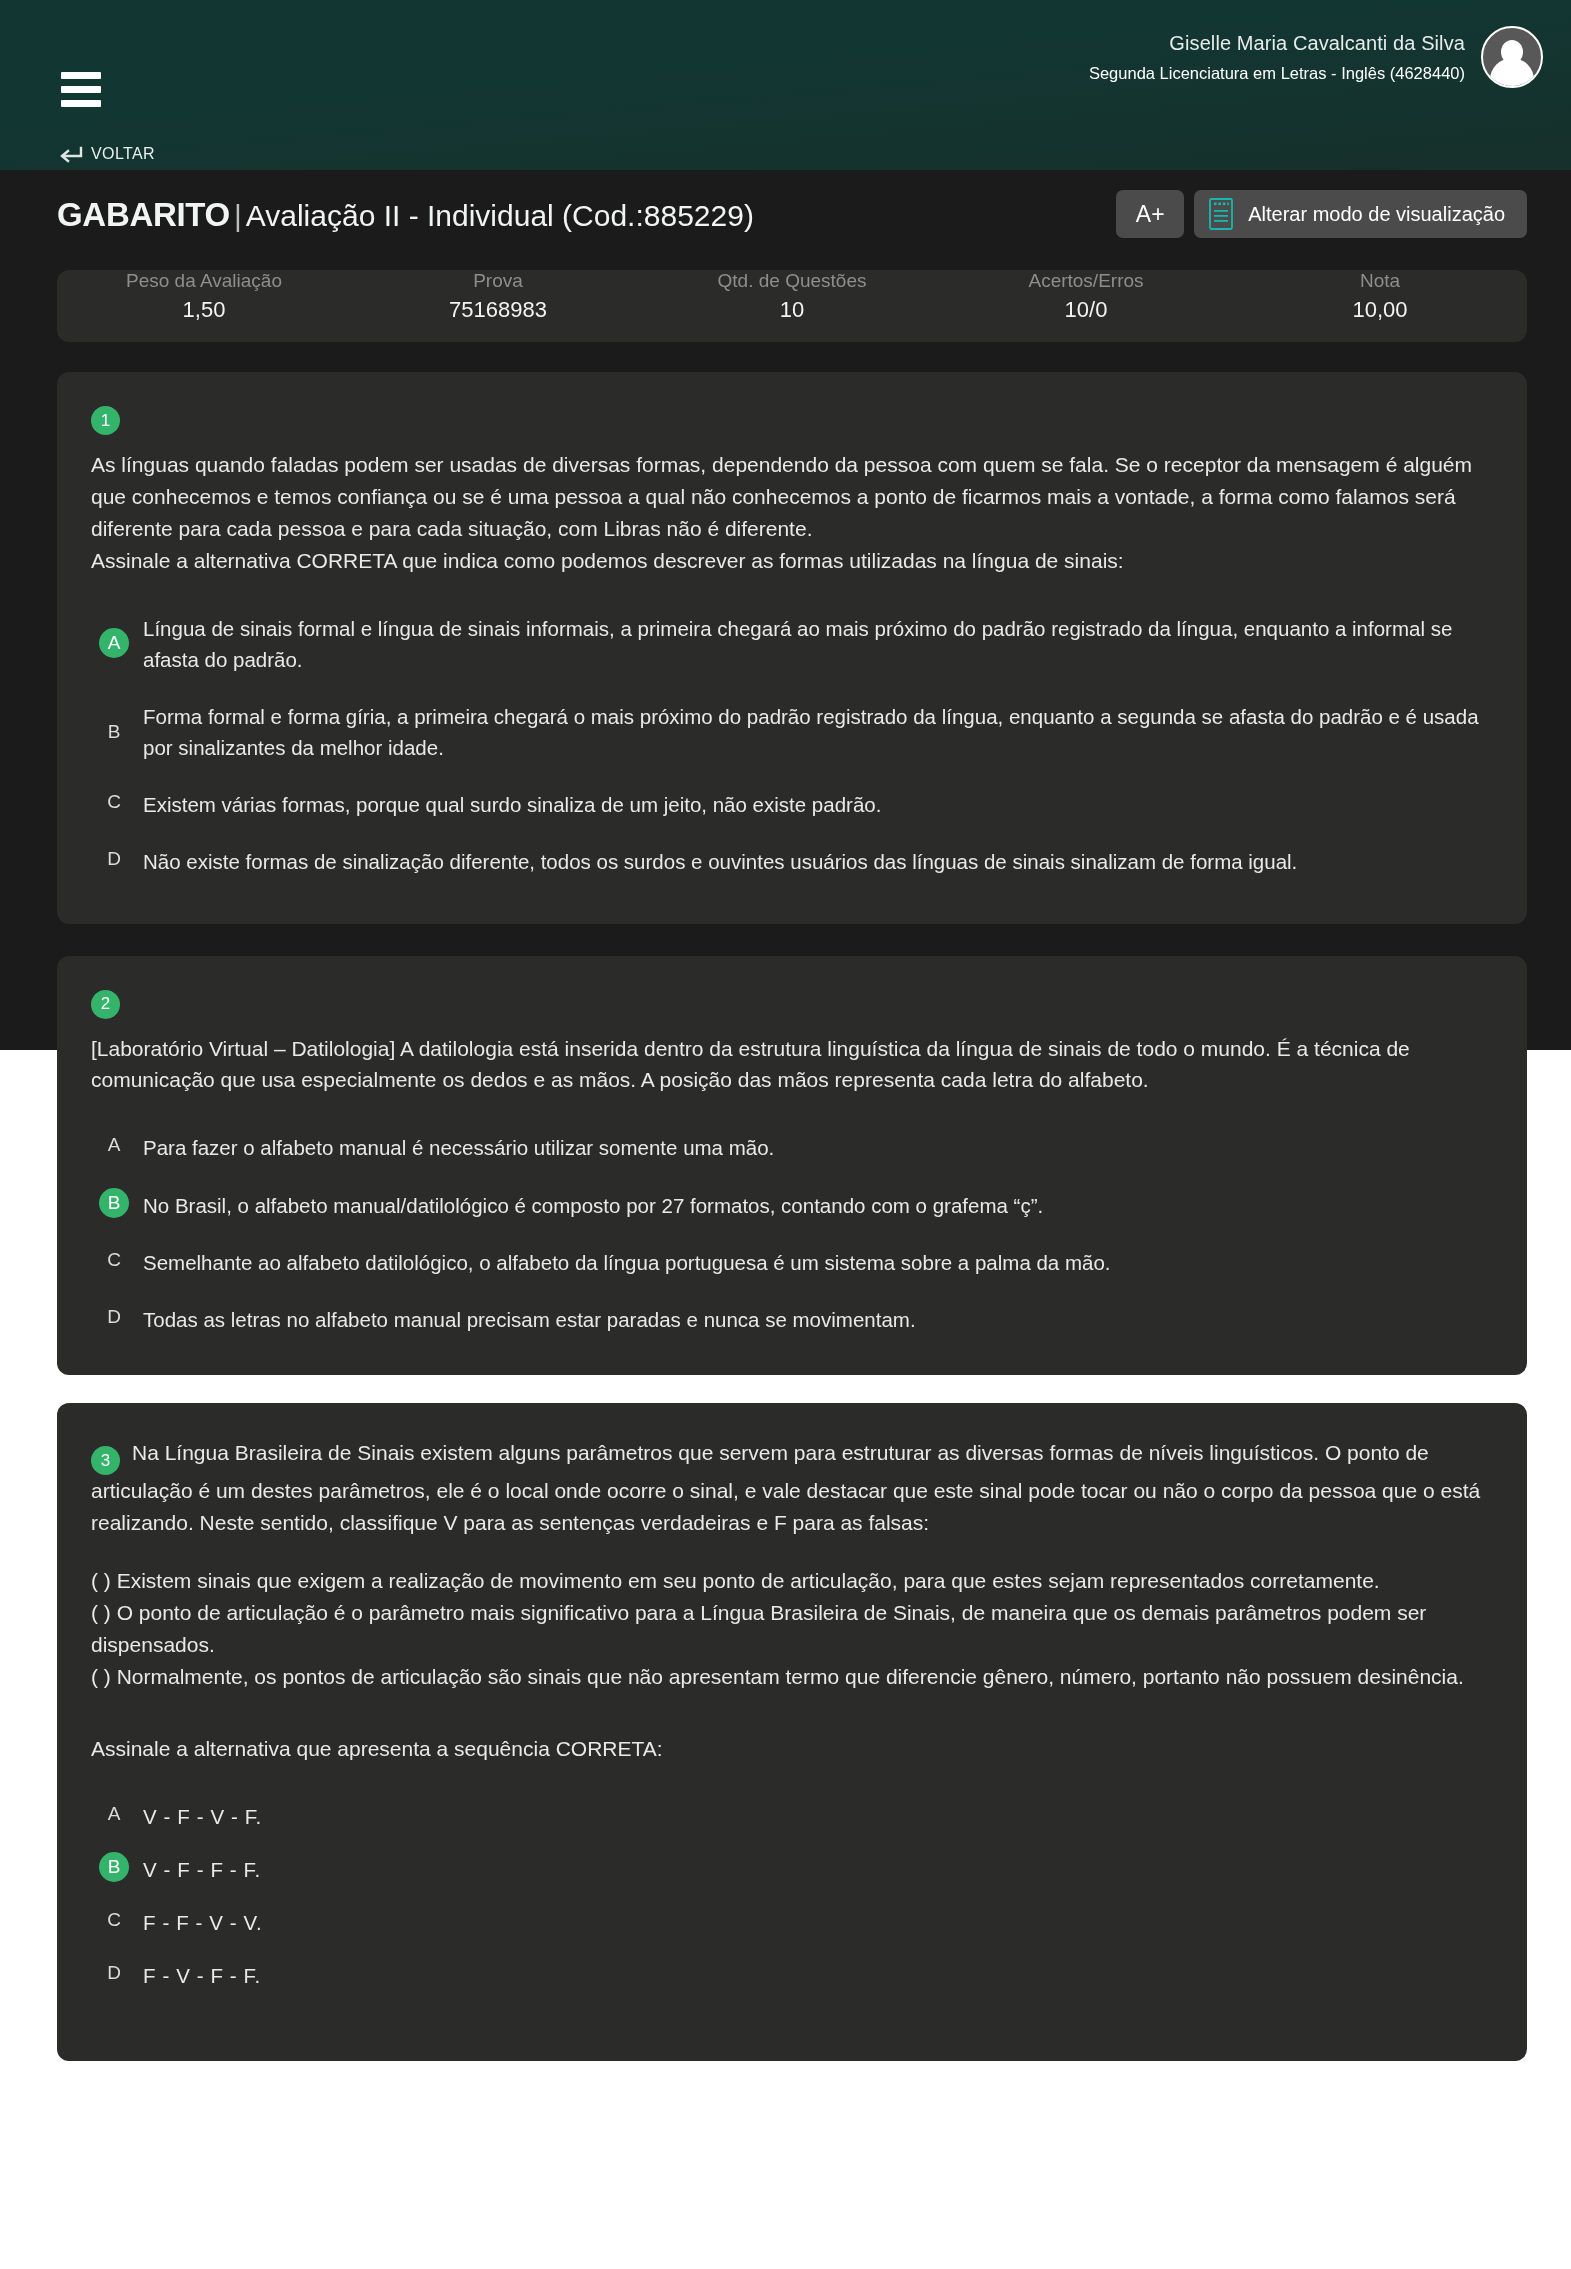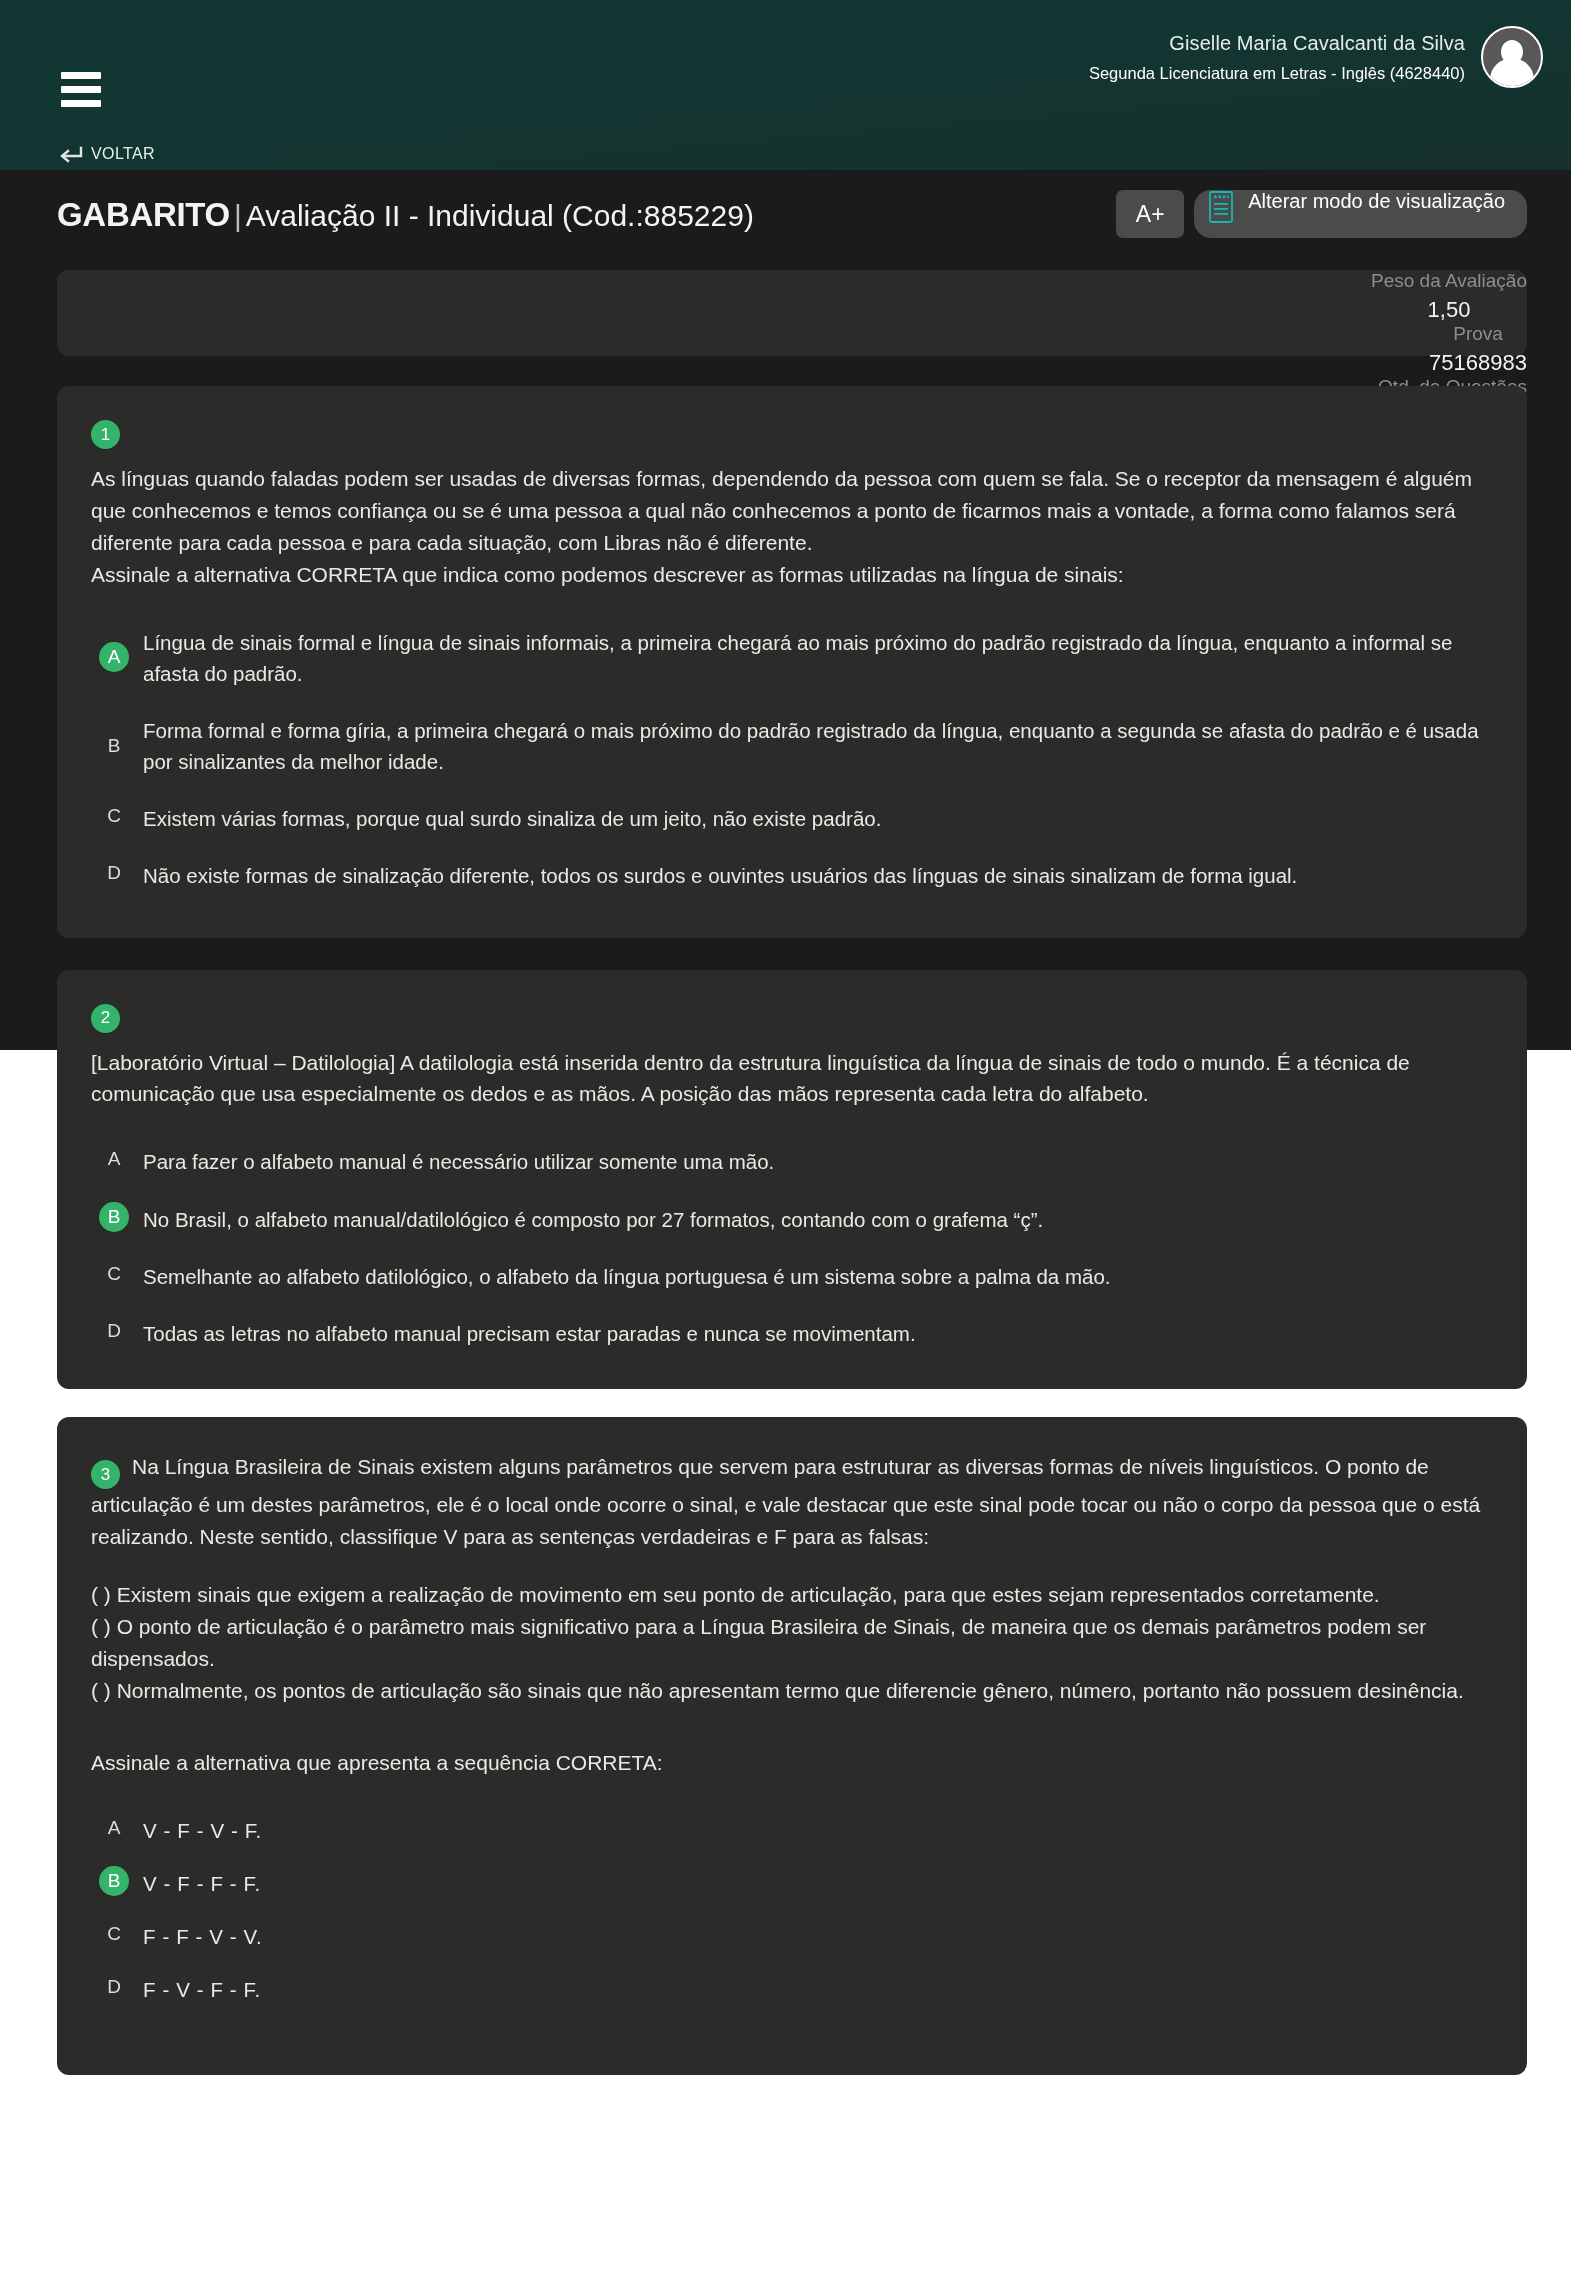--- a/index.html
+++ b/index.html
@@ -140,44 +140,43 @@
     height: 48px;
     width: 68px;
     font-size: 23px;
     font-family: "Liberation Sans", sans-serif;
     cursor: pointer;
   }
   .btn-mode {
     background: #4b4b4b;
     color: #ffffff;
     border: none;
-    border-radius: 17px;
+    border-radius: 7px;
     height: 48px;
     padding: 0 22px 0 14px;
     display: flex;
-    align-items: flex-start;
+    align-items: center;
     gap: 14px;
     font-size: 20px;
     font-family: "Liberation Sans", sans-serif;
     cursor: pointer;
     white-space: nowrap;
   }
   .doc-icon { width: 26px; height: 34px; flex: 0 0 auto; }
 
   
   .stats {
     position: relative;
     z-index: 2;
     margin: 12px 44px 0 57px;
     background: #2b2b29;
     border-radius: 12px;
-    height: 86px;
-    display: flex;
-    align-items: flex-end;
-    flex-direction: column;
+    height: 72px;
+    display: flex;
+    align-items: flex-start;
   }
   .stat { flex: 1; text-align: center; }
   .stat-label {
     color: #8d8f8c;
     font-size: 19px;
     font-weight: 300;
     margin-bottom: 5px;
   }
   .stat-value {
     color: #f3f3f1;

